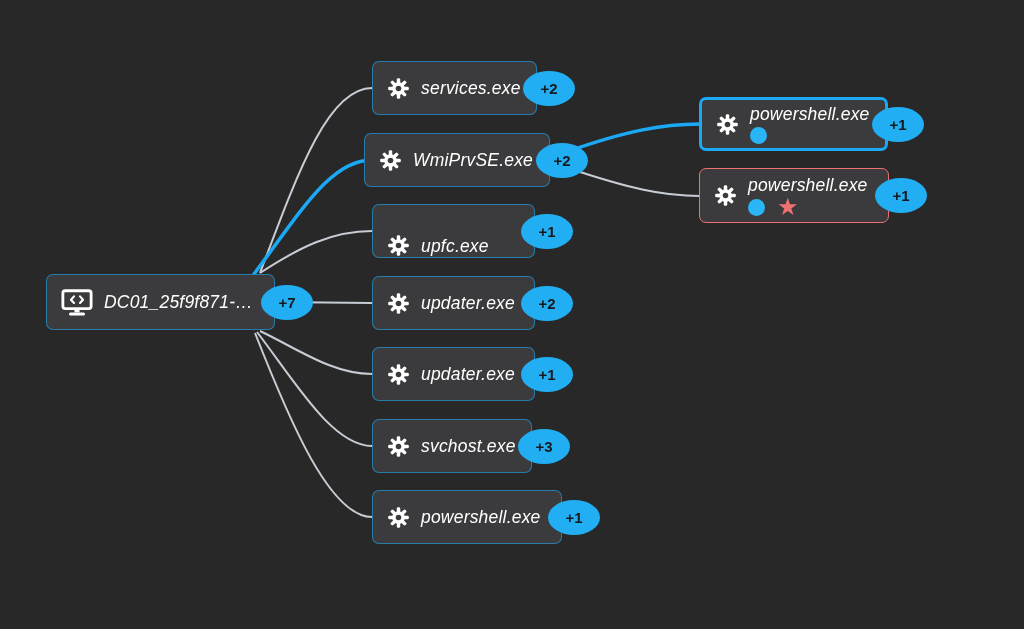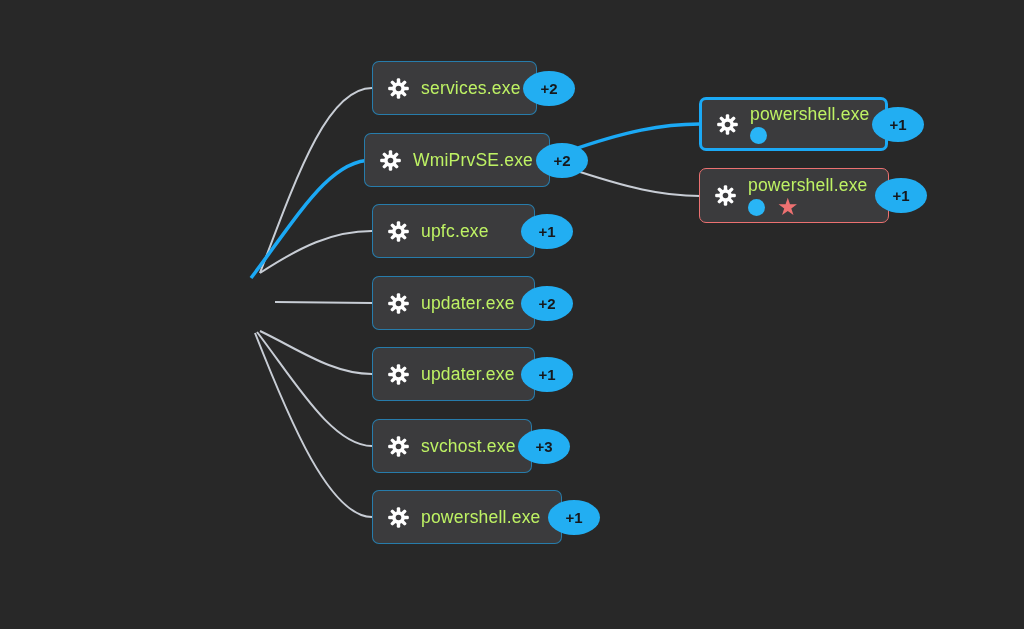--- a/index.html
+++ b/index.html
@@ -23,22 +23,23 @@
     padding:0 12px 0 14px;
     box-sizing:border-box;
     color:#ffffff;
     cursor:pointer;
   }
   .node.selected{border:3px solid #1ba9f5;}
   .node.alert{border:1.5px solid #ec7171;}
   .node .icon{flex:0 0 auto;display:flex;align-items:center;margin-right:11px;}
   .node .content{display:flex;flex-direction:column;justify-content:center;gap:2px;min-width:0;}
   .node .label{
-    font-size:17.5px;line-height:21px;color:#bef264;white-space:nowrap;
+    font-size:17.5px;line-height:21px;color:#ffffff;white-space:nowrap;
     letter-spacing:0.2px;
+    font-style:italic;
   }
   .indicators{display:flex;align-items:center;gap:12px;height:18px;}
   .dot{width:17px;height:17px;border-radius:50%;background:#29b5f6;}
   .star{color:#ee7171;font-size:24px;line-height:17px;margin-top:-2px;}
 
   .badge{
     position:absolute;
     right:-39px;top:50%;
     width:52px;height:35px;margin-top:-17.5px;
     background:#22aef2;border-radius:50%;
@@ -57,20 +58,35 @@
     <path class="edge" d="M 260,273 C 300,247 332,231 372,231"></path>
     <path class="edge" d="M 275,302 L 372,303"></path>
     <path class="edge" d="M 260,331 C 298,349 332,374 372,374"></path>
     <path class="edge" d="M 257,332 C 294,380 332,446 372,446"></path>
     <path class="edge" d="M 255,333 C 290,422 330,517 372,517"></path>
     <path class="edge hl" d="M 251,278 C 300,213 330,160 372,160"></path>
     <path class="edge hl" d="M 566,152 C 626,131 662,124 700,124"></path>
     <path class="edge" d="M 568,168 C 628,188 662,196 700,196"></path>
   </svg>
 
+  <div class="node" style="left:46px;top:274px;width:229px;height:56px;">
+    <span class="icon">
+      <svg width="32" height="29" viewBox="0 0 34 30">
+        <rect x="2" y="2.5" width="30" height="19" rx="2.5" fill="none" stroke="#ffffff" stroke-width="3"></rect>
+        <path d="M13.8 8.5 L10.6 12 L13.8 15.5" stroke="#ffffff" stroke-width="2.3" fill="none" stroke-linecap="round" stroke-linejoin="round"></path>
+        <path d="M20.2 8.5 L23.4 12 L20.2 15.5" stroke="#ffffff" stroke-width="2.3" fill="none" stroke-linecap="round" stroke-linejoin="round"></path>
+        <rect x="14.3" y="21.5" width="5.4" height="4" fill="#ffffff"></rect>
+        <rect x="8.5" y="25.5" width="17" height="3.2" rx="1.6" fill="#ffffff"></rect>
+      </svg>
+    </span>
+    <div class="content">
+      <span class="label">DC01_25f9f871-…</span>
+    </div>
+    <span class="badge">+7</span>
+  </div>
 
   <div class="node" style="left:372px;top:61px;width:165px;height:54px;">
     <span class="icon">
       <svg width="23" height="23" viewBox="0 0 24 24">
           <g fill="#ffffff">
             <rect x="10.2" y="1.2" width="3.6" height="6" rx="1.4"></rect>
             <rect x="10.2" y="1.2" width="3.6" height="6" rx="1.4" transform="rotate(45 12 12)"></rect>
             <rect x="10.2" y="1.2" width="3.6" height="6" rx="1.4" transform="rotate(90 12 12)"></rect>
             <rect x="10.2" y="1.2" width="3.6" height="6" rx="1.4" transform="rotate(135 12 12)"></rect>
             <rect x="10.2" y="1.2" width="3.6" height="6" rx="1.4" transform="rotate(180 12 12)"></rect>
@@ -104,21 +120,21 @@
           </g>
           <circle cx="12" cy="12" r="2.9" fill="#3b3b3d"></circle>
         </svg>
     </span>
     <div class="content">
         <span class="label">WmiPrvSE.exe</span>
       </div>
     <span class="badge">+2</span>
   </div>
 
-  <div class="node" style="left:372px;top:204px;width:163px;height:54px;">
+  <div class="node" style="left:372px;top:204px;width:163px;height:54px;align-items:flex-end;">
     <span class="icon">
       <svg width="23" height="23" viewBox="0 0 24 24">
           <g fill="#ffffff">
             <rect x="10.2" y="1.2" width="3.6" height="6" rx="1.4"></rect>
             <rect x="10.2" y="1.2" width="3.6" height="6" rx="1.4" transform="rotate(45 12 12)"></rect>
             <rect x="10.2" y="1.2" width="3.6" height="6" rx="1.4" transform="rotate(90 12 12)"></rect>
             <rect x="10.2" y="1.2" width="3.6" height="6" rx="1.4" transform="rotate(135 12 12)"></rect>
             <rect x="10.2" y="1.2" width="3.6" height="6" rx="1.4" transform="rotate(180 12 12)"></rect>
             <rect x="10.2" y="1.2" width="3.6" height="6" rx="1.4" transform="rotate(225 12 12)"></rect>
             <rect x="10.2" y="1.2" width="3.6" height="6" rx="1.4" transform="rotate(270 12 12)"></rect>

